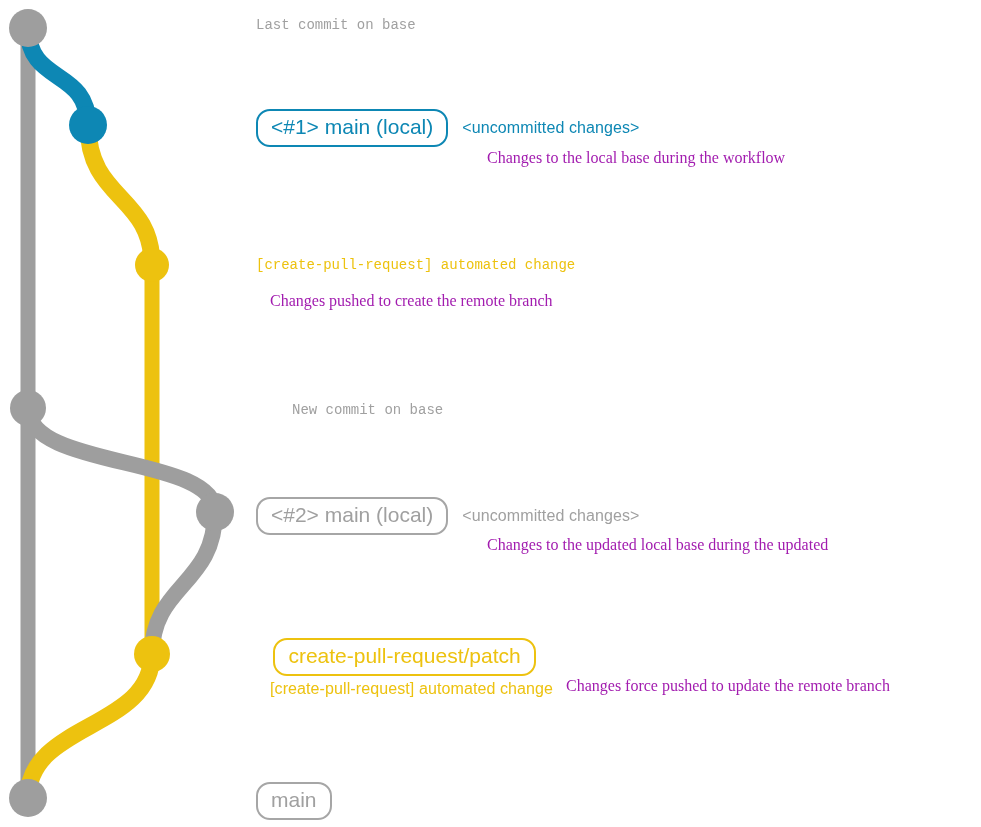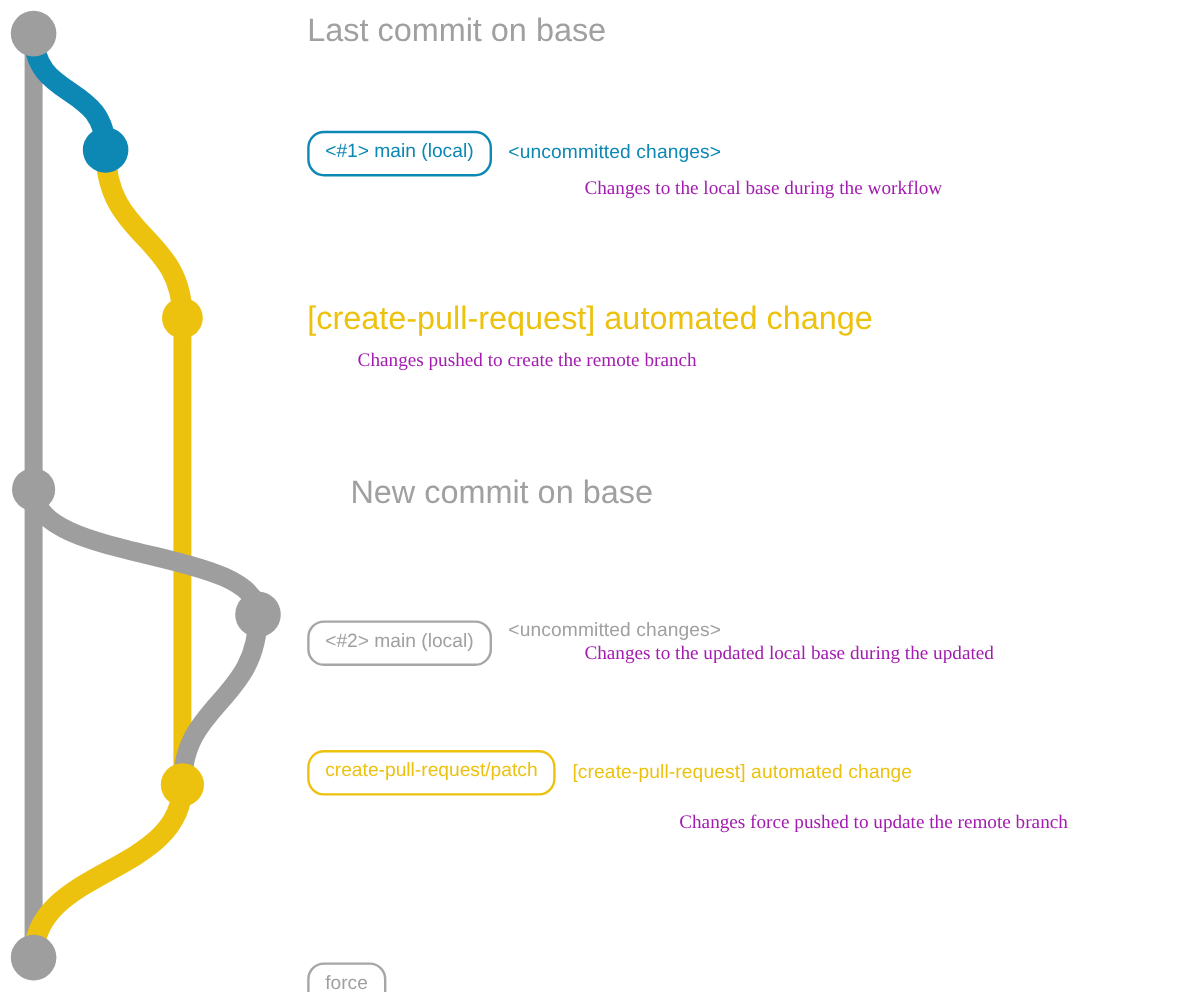--- a/index.html
+++ b/index.html
@@ -35,46 +35,46 @@
     position: absolute;
     display: flex;
     align-items: center;
     white-space: nowrap;
   }
   .badge {
     display: inline-block;
     border-radius: 14px;
     border: 2px solid #9e9e9e;
     padding: 3px 13px 5px 13px;
-    font-size: 16px;
+    font-size: 21px;
     line-height: 26px;
     color: #9e9e9e;
     background: #ffffff;
     font-family: "Liberation Sans", sans-serif;
   }
   .badge.blue  { border-color: #0d87b4; color: #0d87b4; }
   .badge.yellow{ border-color: #edc20f; color: #edc20f; }
-  .badge.gray  { border-color: #a6a6a6; color: #a0a0a0; margin-top: 20px; }
+  .badge.gray  { border-color: #a6a6a6; color: #a0a0a0; }
 
   .subject {
     font-size: 16px;
     line-height: 26px;
     margin-left: 14px;
     font-family: "Liberation Sans", sans-serif;
     letter-spacing: 0.1px;
   }
   .subject.blue   { color: #0d87b4; }
   .subject.yellow { color: #edc20f; }
   .subject.gray   { color: #a0a0a0; }
 
   .headline {
     position: absolute;
-    font-size: 27px;
+    font-size: 14px;
     line-height: 26px;
-    font-family: Liberation Sans, sans-serif;
+    font-family: Liberation Mono, monospace;
     white-space: nowrap;
   }
   .headline.gray   { color: #a0a0a0; }
   .headline.yellow { color: #edc20f; }
 
   .desc {
     position: absolute;
     font-family: Liberation Serif, serif;
     font-size: 16px;
     line-height: 24px;
@@ -114,33 +114,33 @@
 
   <div class="headline gray" style="left:256px; top:12px;">Last commit on base</div>
 
   <div class="row" style="left:256px; top:109px;">
     <span class="badge blue">&lt;#1&gt; main (local)</span>
     <span class="subject blue">&lt;uncommitted changes&gt;</span>
   </div>
   <div class="desc" style="left:487px; top:146px;">Changes to the local base during the workflow</div>
 
   <div class="headline yellow" style="left:256px; top:252px;">[create-pull-request] automated change</div>
-  <div class="desc" style="left:270px; top:289px;margin-left:28px;">Changes pushed to create the remote branch</div>
+  <div class="desc" style="left:270px; top:289px;">Changes pushed to create the remote branch</div>
 
   <div class="headline gray" style="left:256px; top:397px;margin-left:36px;">New commit on base</div>
 
   <div class="row" style="left:256px; top:497px;">
     <span class="badge gray">&lt;#2&gt; main (local)</span>
     <span class="subject gray">&lt;uncommitted changes&gt;</span>
   </div>
   <div class="desc" style="left:487px; top:533px;">Changes to the updated local base during the updated</div>
 
-  <div class="row" style="left:256px; top:625px;">
+  <div class="row" style="left:256px; top:638px;flex-direction:column;">
     <span class="badge yellow">create-pull-request/patch</span>
     <span class="subject yellow">[create-pull-request] automated change</span>
   </div>
   <div class="desc" style="left:566px; top:674px;text-align:right;">Changes force pushed to update the remote branch</div>
 
   <div class="row" style="left:256px; top:782px;">
-    <span class="badge gray">force</span>
+    <span class="badge gray">main</span>
   </div>
 
 </div>
 
 </body></html>

